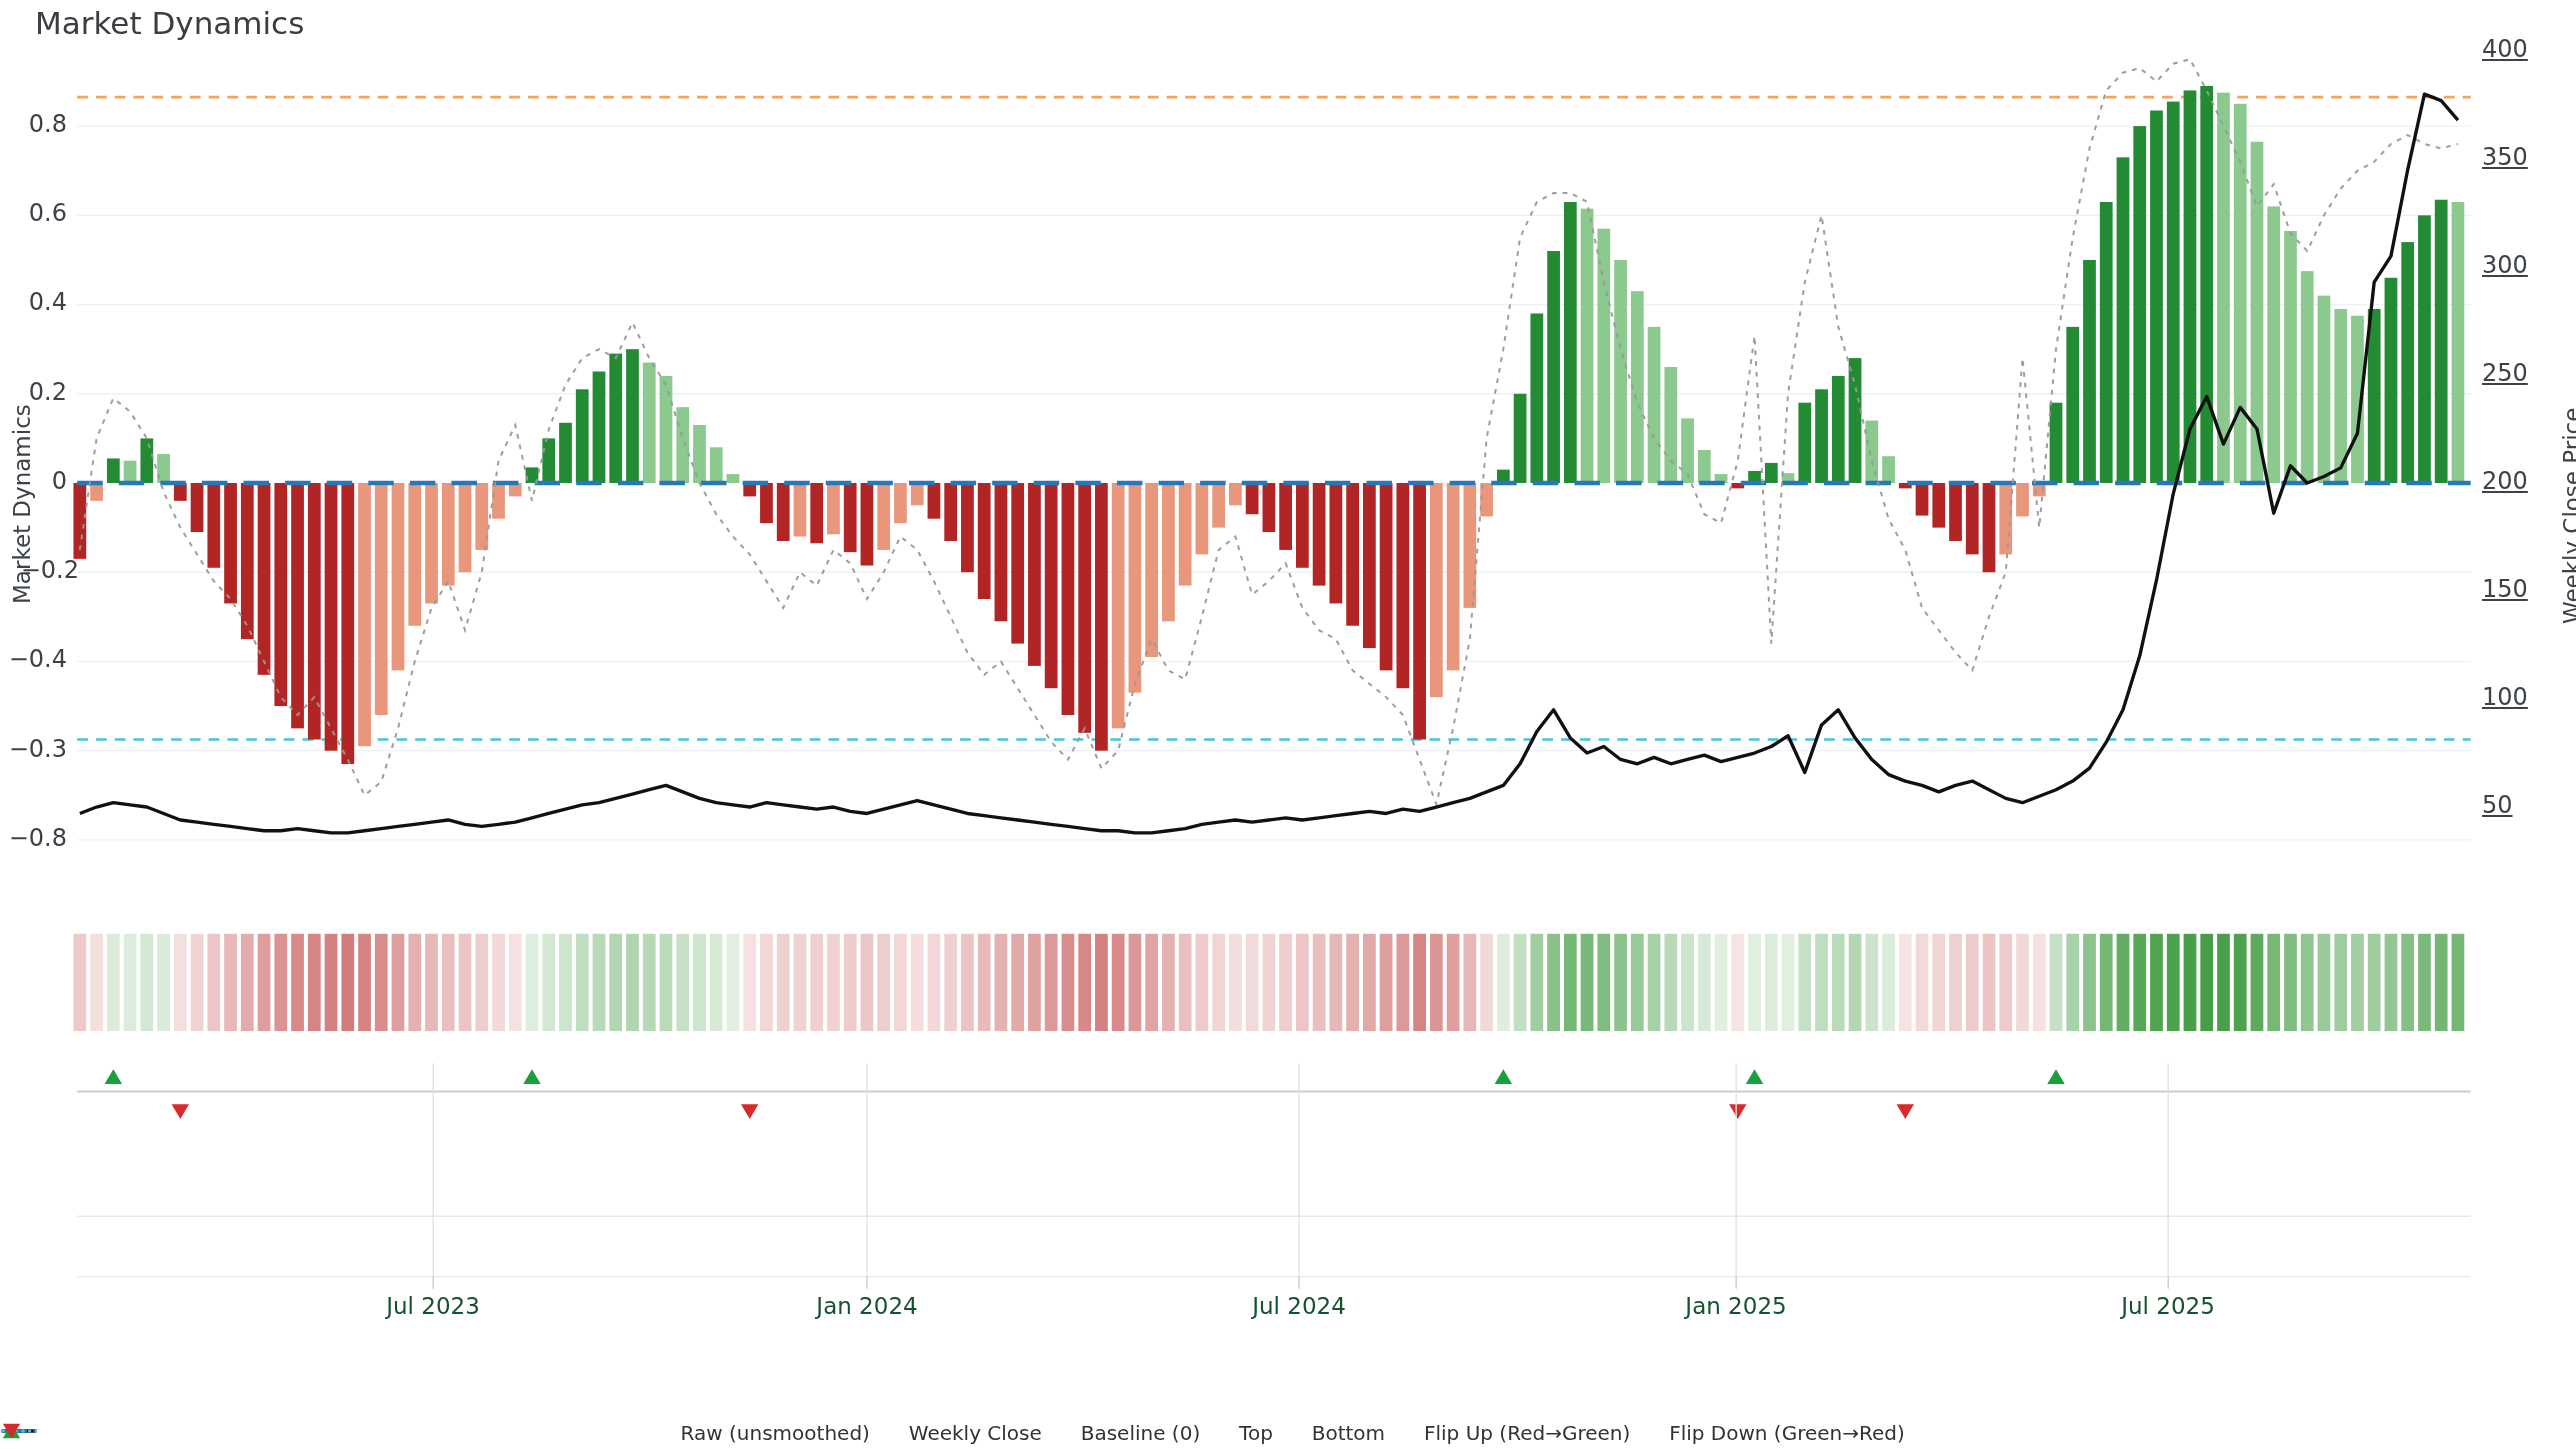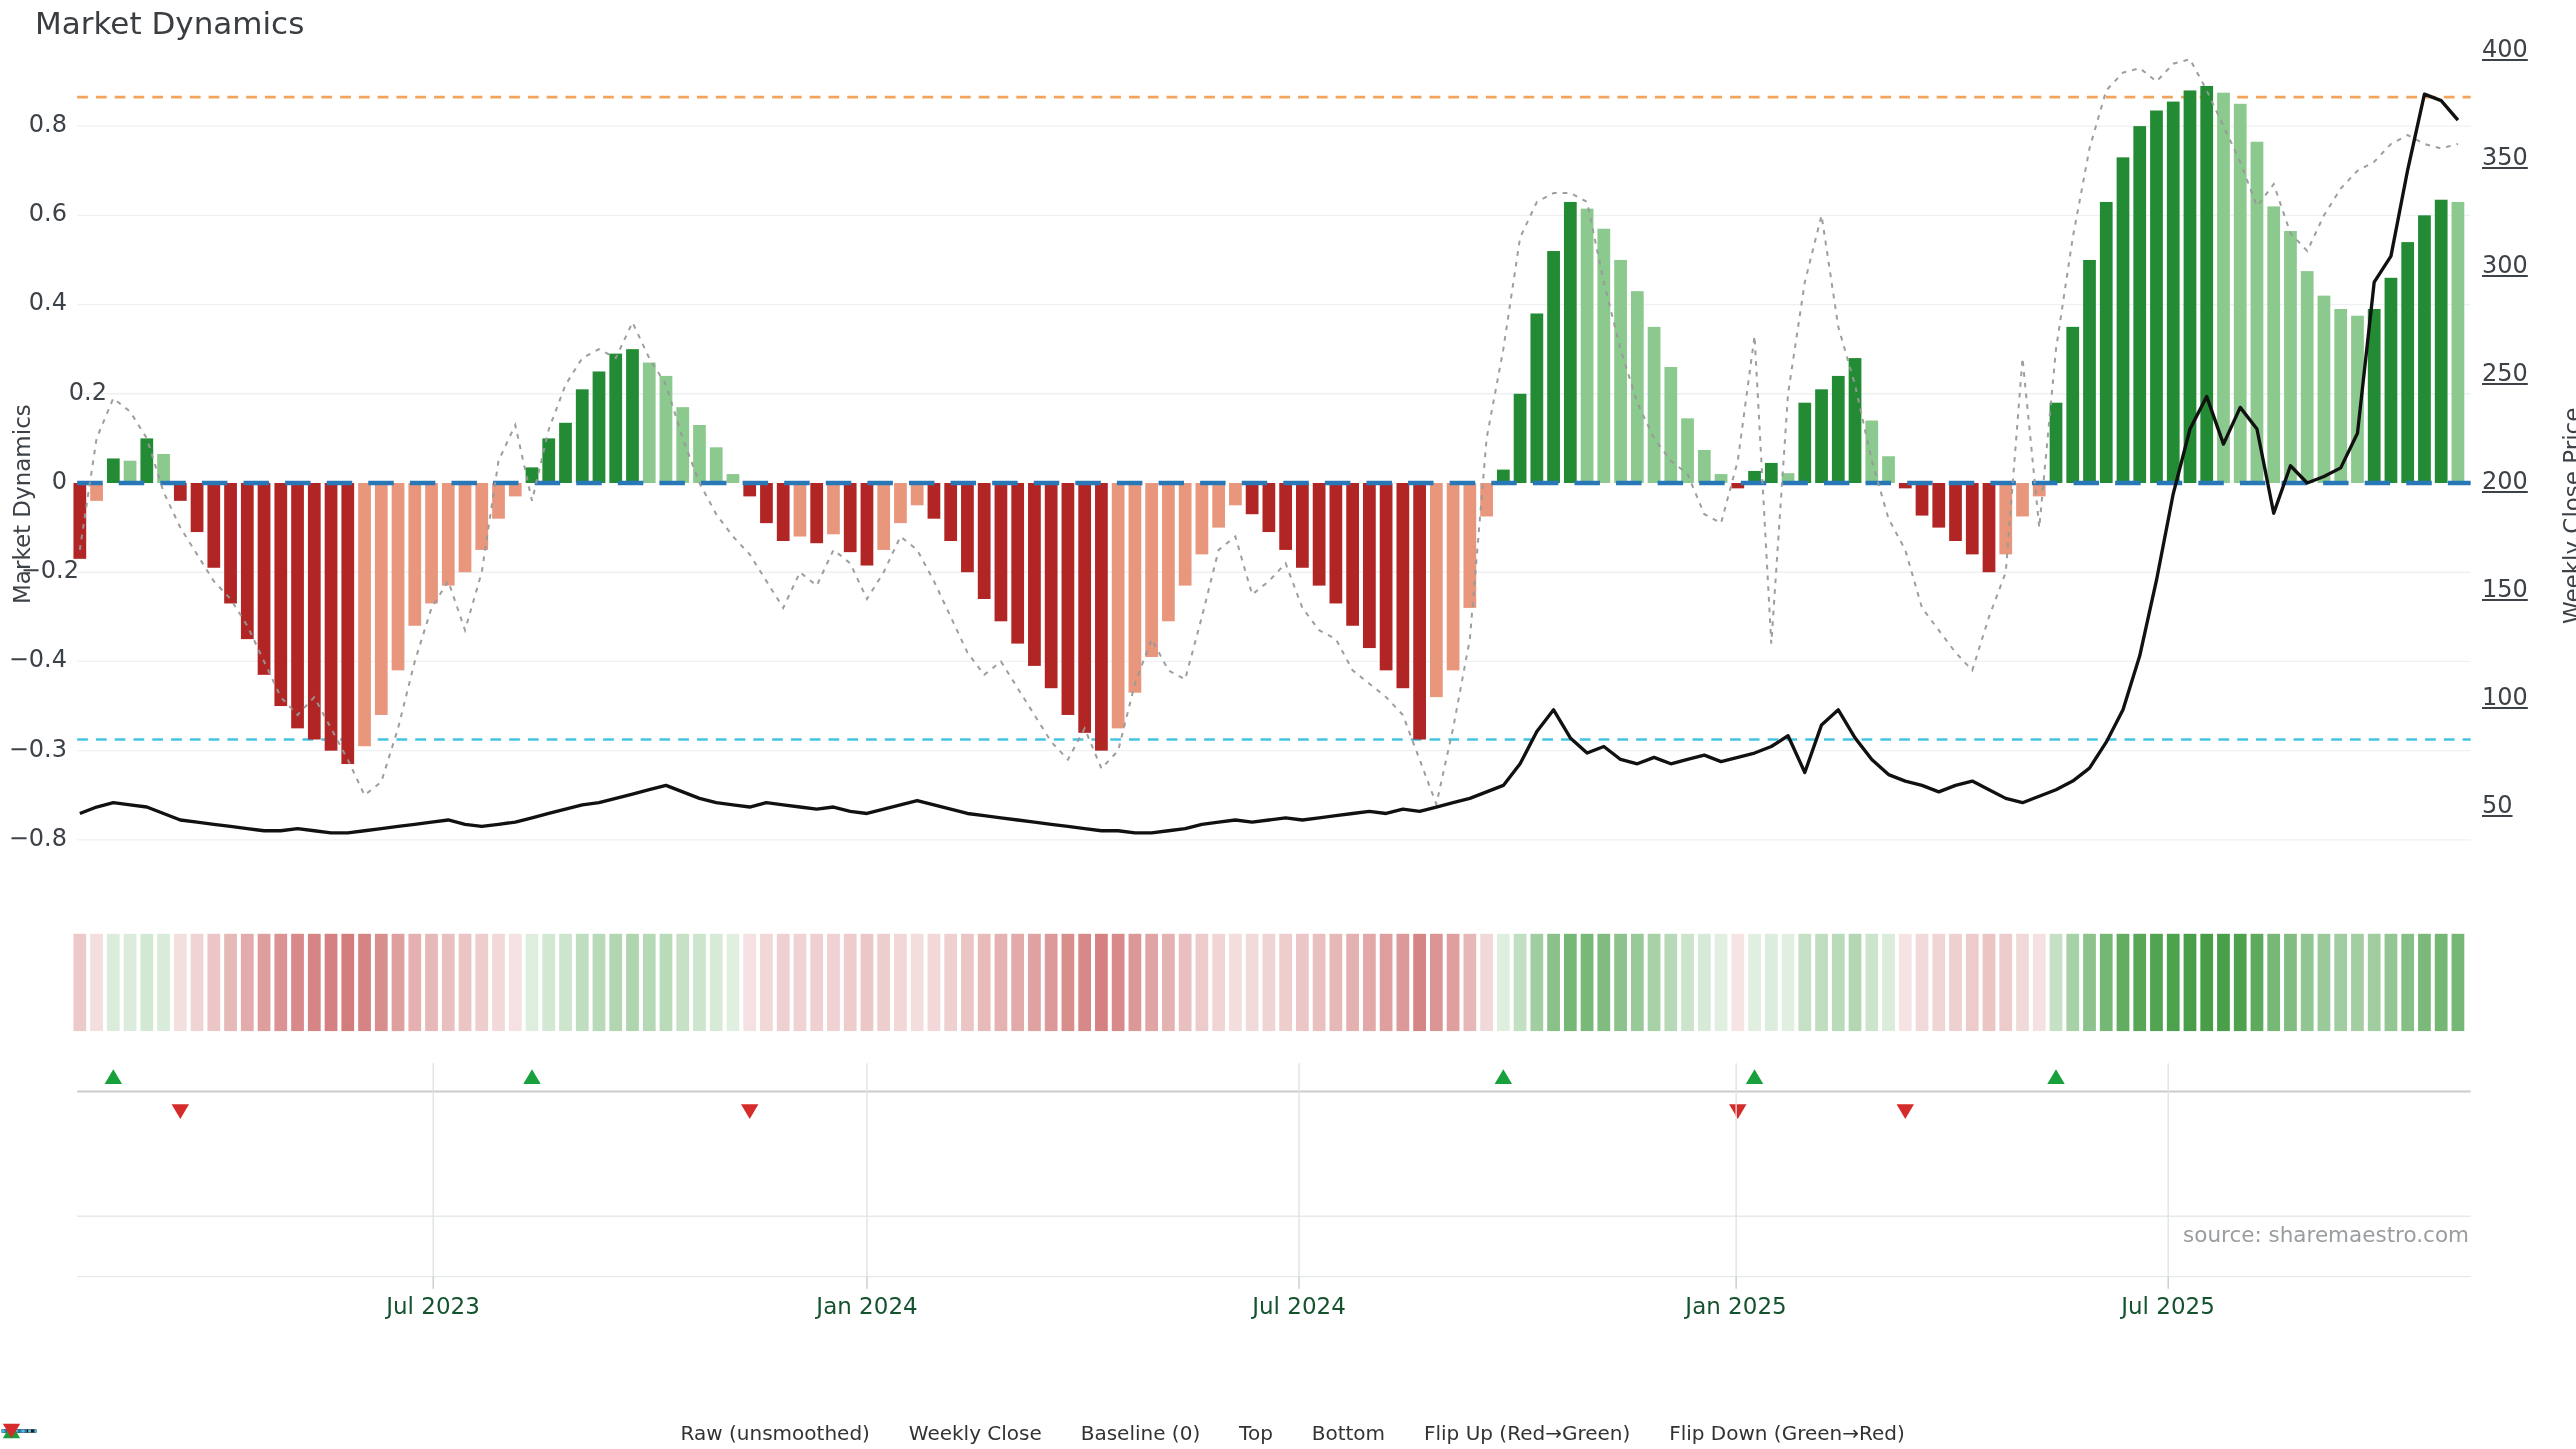--- a/index.html
+++ b/index.html
@@ -346,41 +346,40 @@
       <line x1="1936.4366197183099" x2="1936.4366197183099" y1="1903" y2="1921" stroke="#c6cacd" stroke-width="2"></line>
       <line x1="2588.017605633803" x2="2588.017605633803" y1="1585" y2="1903" stroke="#dde3e6" stroke-width="2"></line>
       <line x1="2588.017605633803" x2="2588.017605633803" y1="1903" y2="1921" stroke="#c6cacd" stroke-width="2"></line>
       <line x1="3232.109154929578" x2="3232.109154929578" y1="1585" y2="1903" stroke="#dde3e6" stroke-width="2"></line>
       <line x1="3232.109154929578" x2="3232.109154929578" y1="1903" y2="1921" stroke="#c6cacd" stroke-width="2"></line>
     </svg>
   <div id="tick-layer">
       <div class="tick-label lt" style="left: 0px; top: 110px;">0.8</div>
       <div class="tick-label lt" style="left: 0px; top: 199px;">0.6</div>
       <div class="tick-label lt" style="left: 0px; top: 288px;">0.4</div>
-      <div class="tick-label lt" style="left: 0px; top: 378px; padding-left: 40px;">0.2</div>
+      <div class="tick-label lt" style="left: 0px; top: 378px;">0.2</div>
       <div class="tick-label lt" style="left: 0px; top: 467px;">0</div>
       <div class="tick-label lt" style="left: 0px; top: 556px; padding-left: 12px;">−0.2</div>
       <div class="tick-label lt" style="left: 0px; top: 645px;">−0.4</div>
       <div class="tick-label lt" style="left: 0px; top: 735px;">−0.3</div>
       <div class="tick-label lt" style="left: 0px; top: 824px;">−0.8</div>
       <div class="tick-label rt" style="left: 2482px; top: 35px;">400</div>
       <div class="tick-label rt" style="left: 2482px; top: 143px;">350</div>
       <div class="tick-label rt" style="left: 2482px; top: 251px;">300</div>
       <div class="tick-label rt" style="left: 2482px; top: 359px;">250</div>
       <div class="tick-label rt" style="left: 2482px; top: 467px;">200</div>
       <div class="tick-label rt" style="left: 2482px; top: 575px;">150</div>
       <div class="tick-label rt" style="left: 2482px; top: 683px;">100</div>
       <div class="tick-label rt" style="left: 2482px; top: 791px;">50</div>
       <div class="xtick-label" style="left: 433px; top: 1293px;">Jul 2023</div>
       <div class="xtick-label" style="left: 867px; top: 1293px;">Jan 2024</div>
       <div class="xtick-label" style="left: 1299px; top: 1293px;">Jul 2024</div>
       <div class="xtick-label" style="left: 1736px; top: 1293px;">Jan 2025</div>
       <div class="xtick-label" style="left: 2168px; top: 1293px;">Jul 2025</div>
     </div>
-  <div class="source">source: sharemaestro.com</div>
   <div class="legend" id="legend">
       <div class="legend-item">
         <span class="legend-glyph">
           <svg width="38" height="20" viewBox="0 0 56 30">
             <line x1="2" y1="15" x2="54" y2="15" stroke="#999999" stroke-width="3" stroke-dasharray="4 6"></line>
           </svg>
         </span>
         <span>Raw (unsmoothed)</span>
       </div>
       <div class="legend-item">

